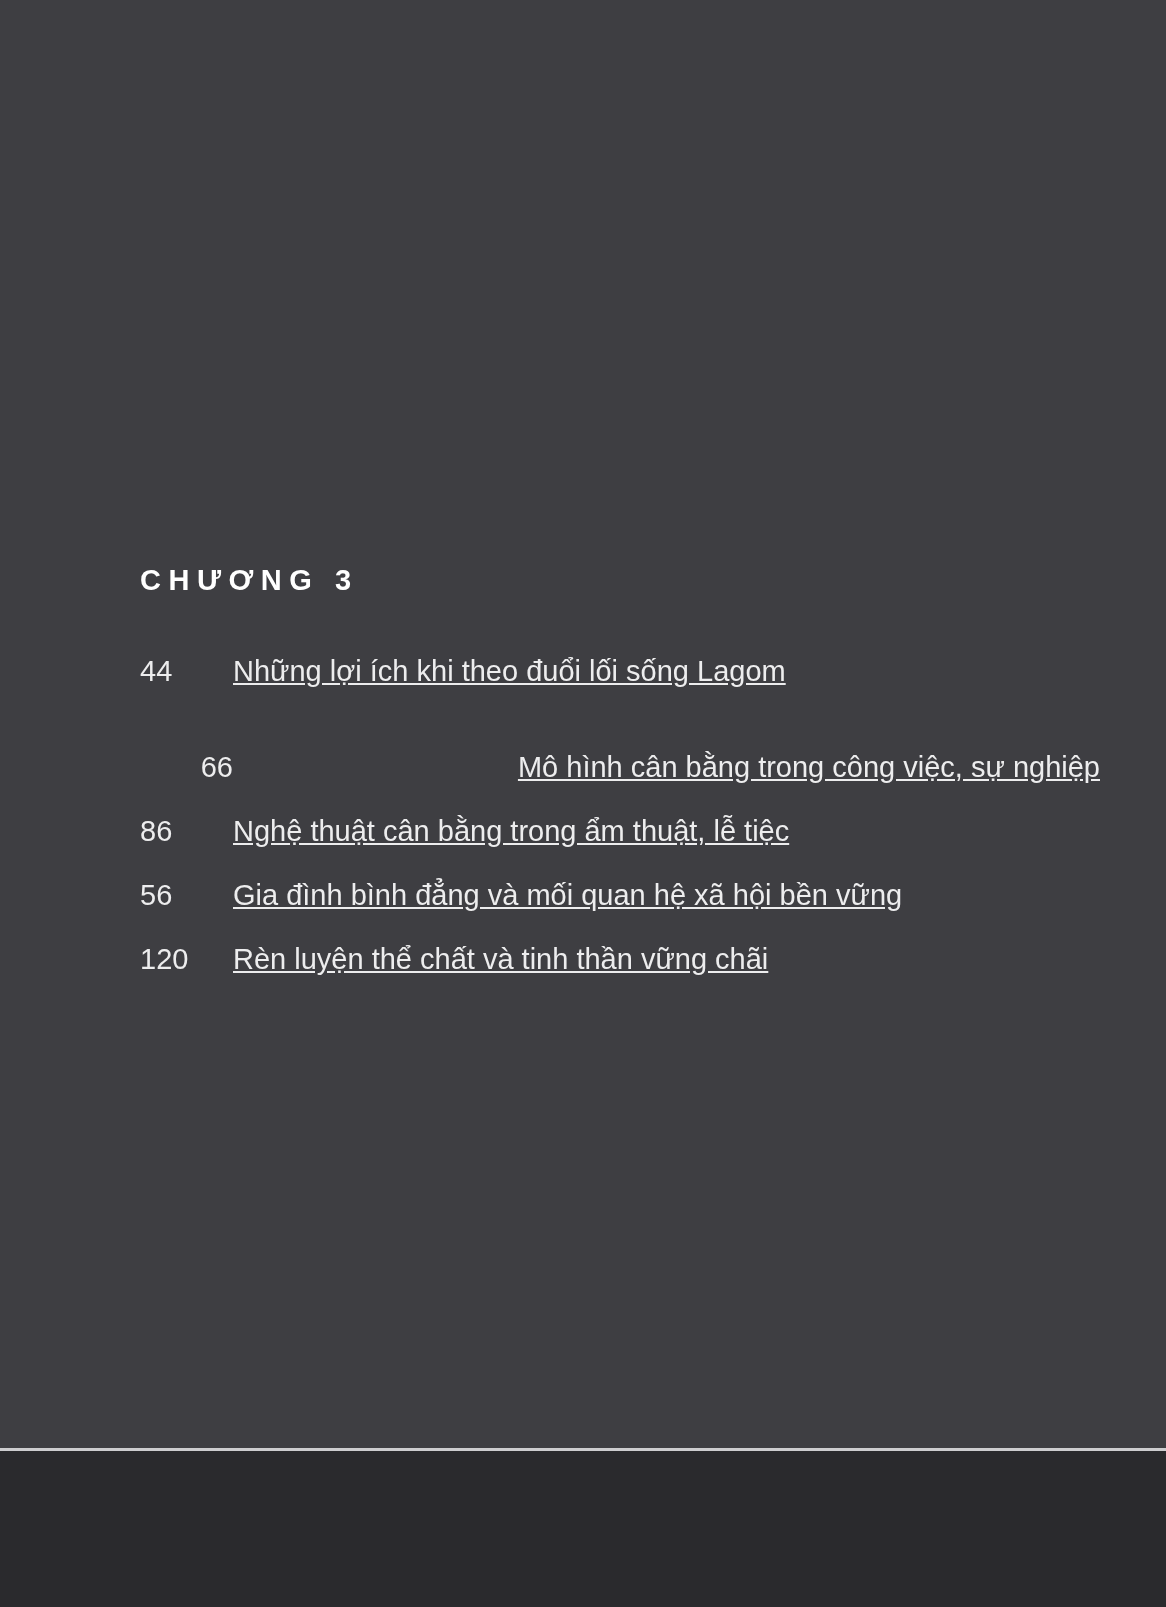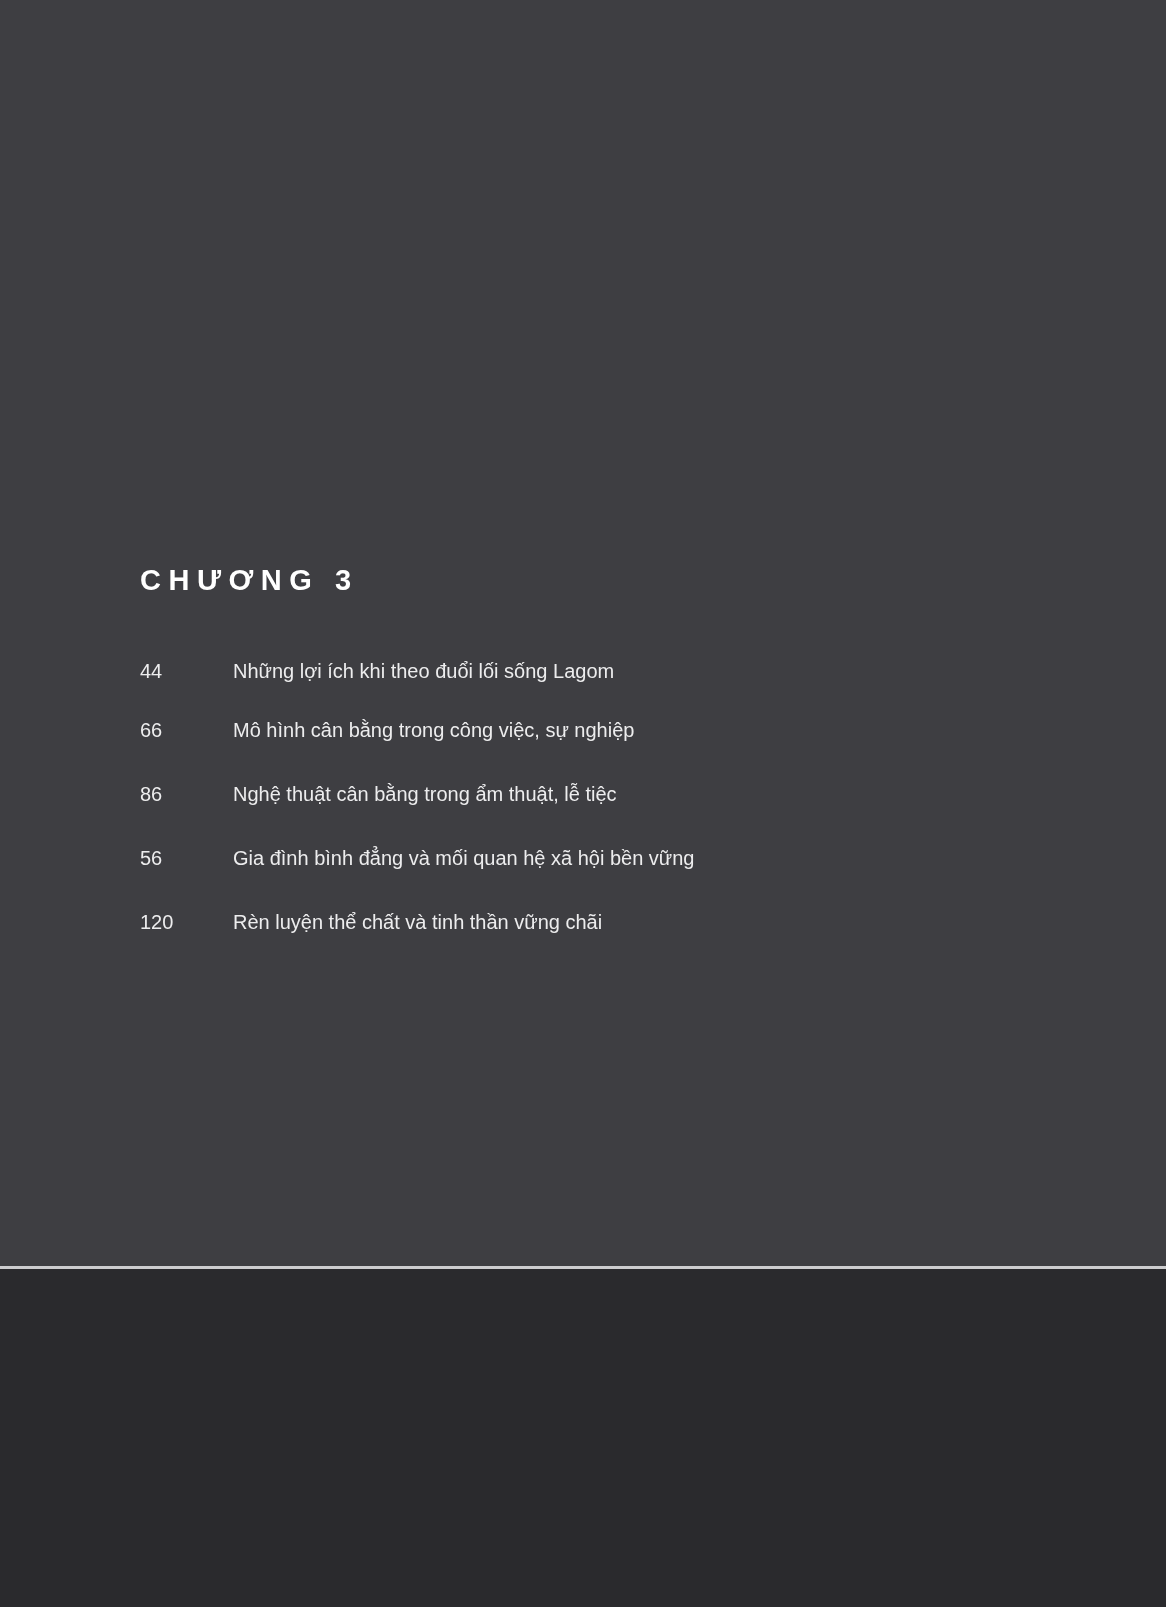--- a/index.html
+++ b/index.html
@@ -1,20 +1,20 @@
 <!DOCTYPE html>
 <html><head>
 <meta charset="utf-8">
 <style>
   * { margin: 0; padding: 0; box-sizing: border-box; }
   html, body { background: #2a2a2d; }
   .page {
     position: relative;
     width: 1166px;
-    height: 1269px;
+    height: 1451px;
     background: #3e3e42;
     overflow: hidden;
     font-family: "Liberation Sans", "DejaVu Sans", sans-serif;
     padding-left: 28px;
   }
   .content {
     position: absolute;
     left: 140px;
     top: 0;
     width: 960px;
@@ -25,33 +25,33 @@
     font-weight: 700;
     letter-spacing: 0.26em;
     line-height: 32px;
     color: #ffffff;
     white-space: nowrap;
   }
   .chapter-heading.first { margin-top: 564px; }
   .toc-row {
     display: flex;
     margin-top: 32px;
-    font-size: 20px;
+    font-size: 29px;
     line-height: 32px;
     font-weight: 400;
     color: #ededee;
     white-space: nowrap;
   }
   .toc-row.first-after-heading-3 { margin-top: 59px; }
-  .toc-row.first-after-heading-4 { margin-top: 27px; }
+  .toc-row.first-after-heading-4 { margin-top: 64px; text-align: right; }
   .toc-page-num {
     flex: 0 0 93px;
     width: 93px;
   }
-  .toc-title { flex: 1 1 auto; }
+  .toc-title { flex: 1 1 auto; text-decoration: underline; }
   .page-edge-strip {
     position: absolute;
     left: 0;
     bottom: 0;
     width: 100%;
     height: 3px;
     background: #cdcdcf;
   }
 </style>
 </head>

